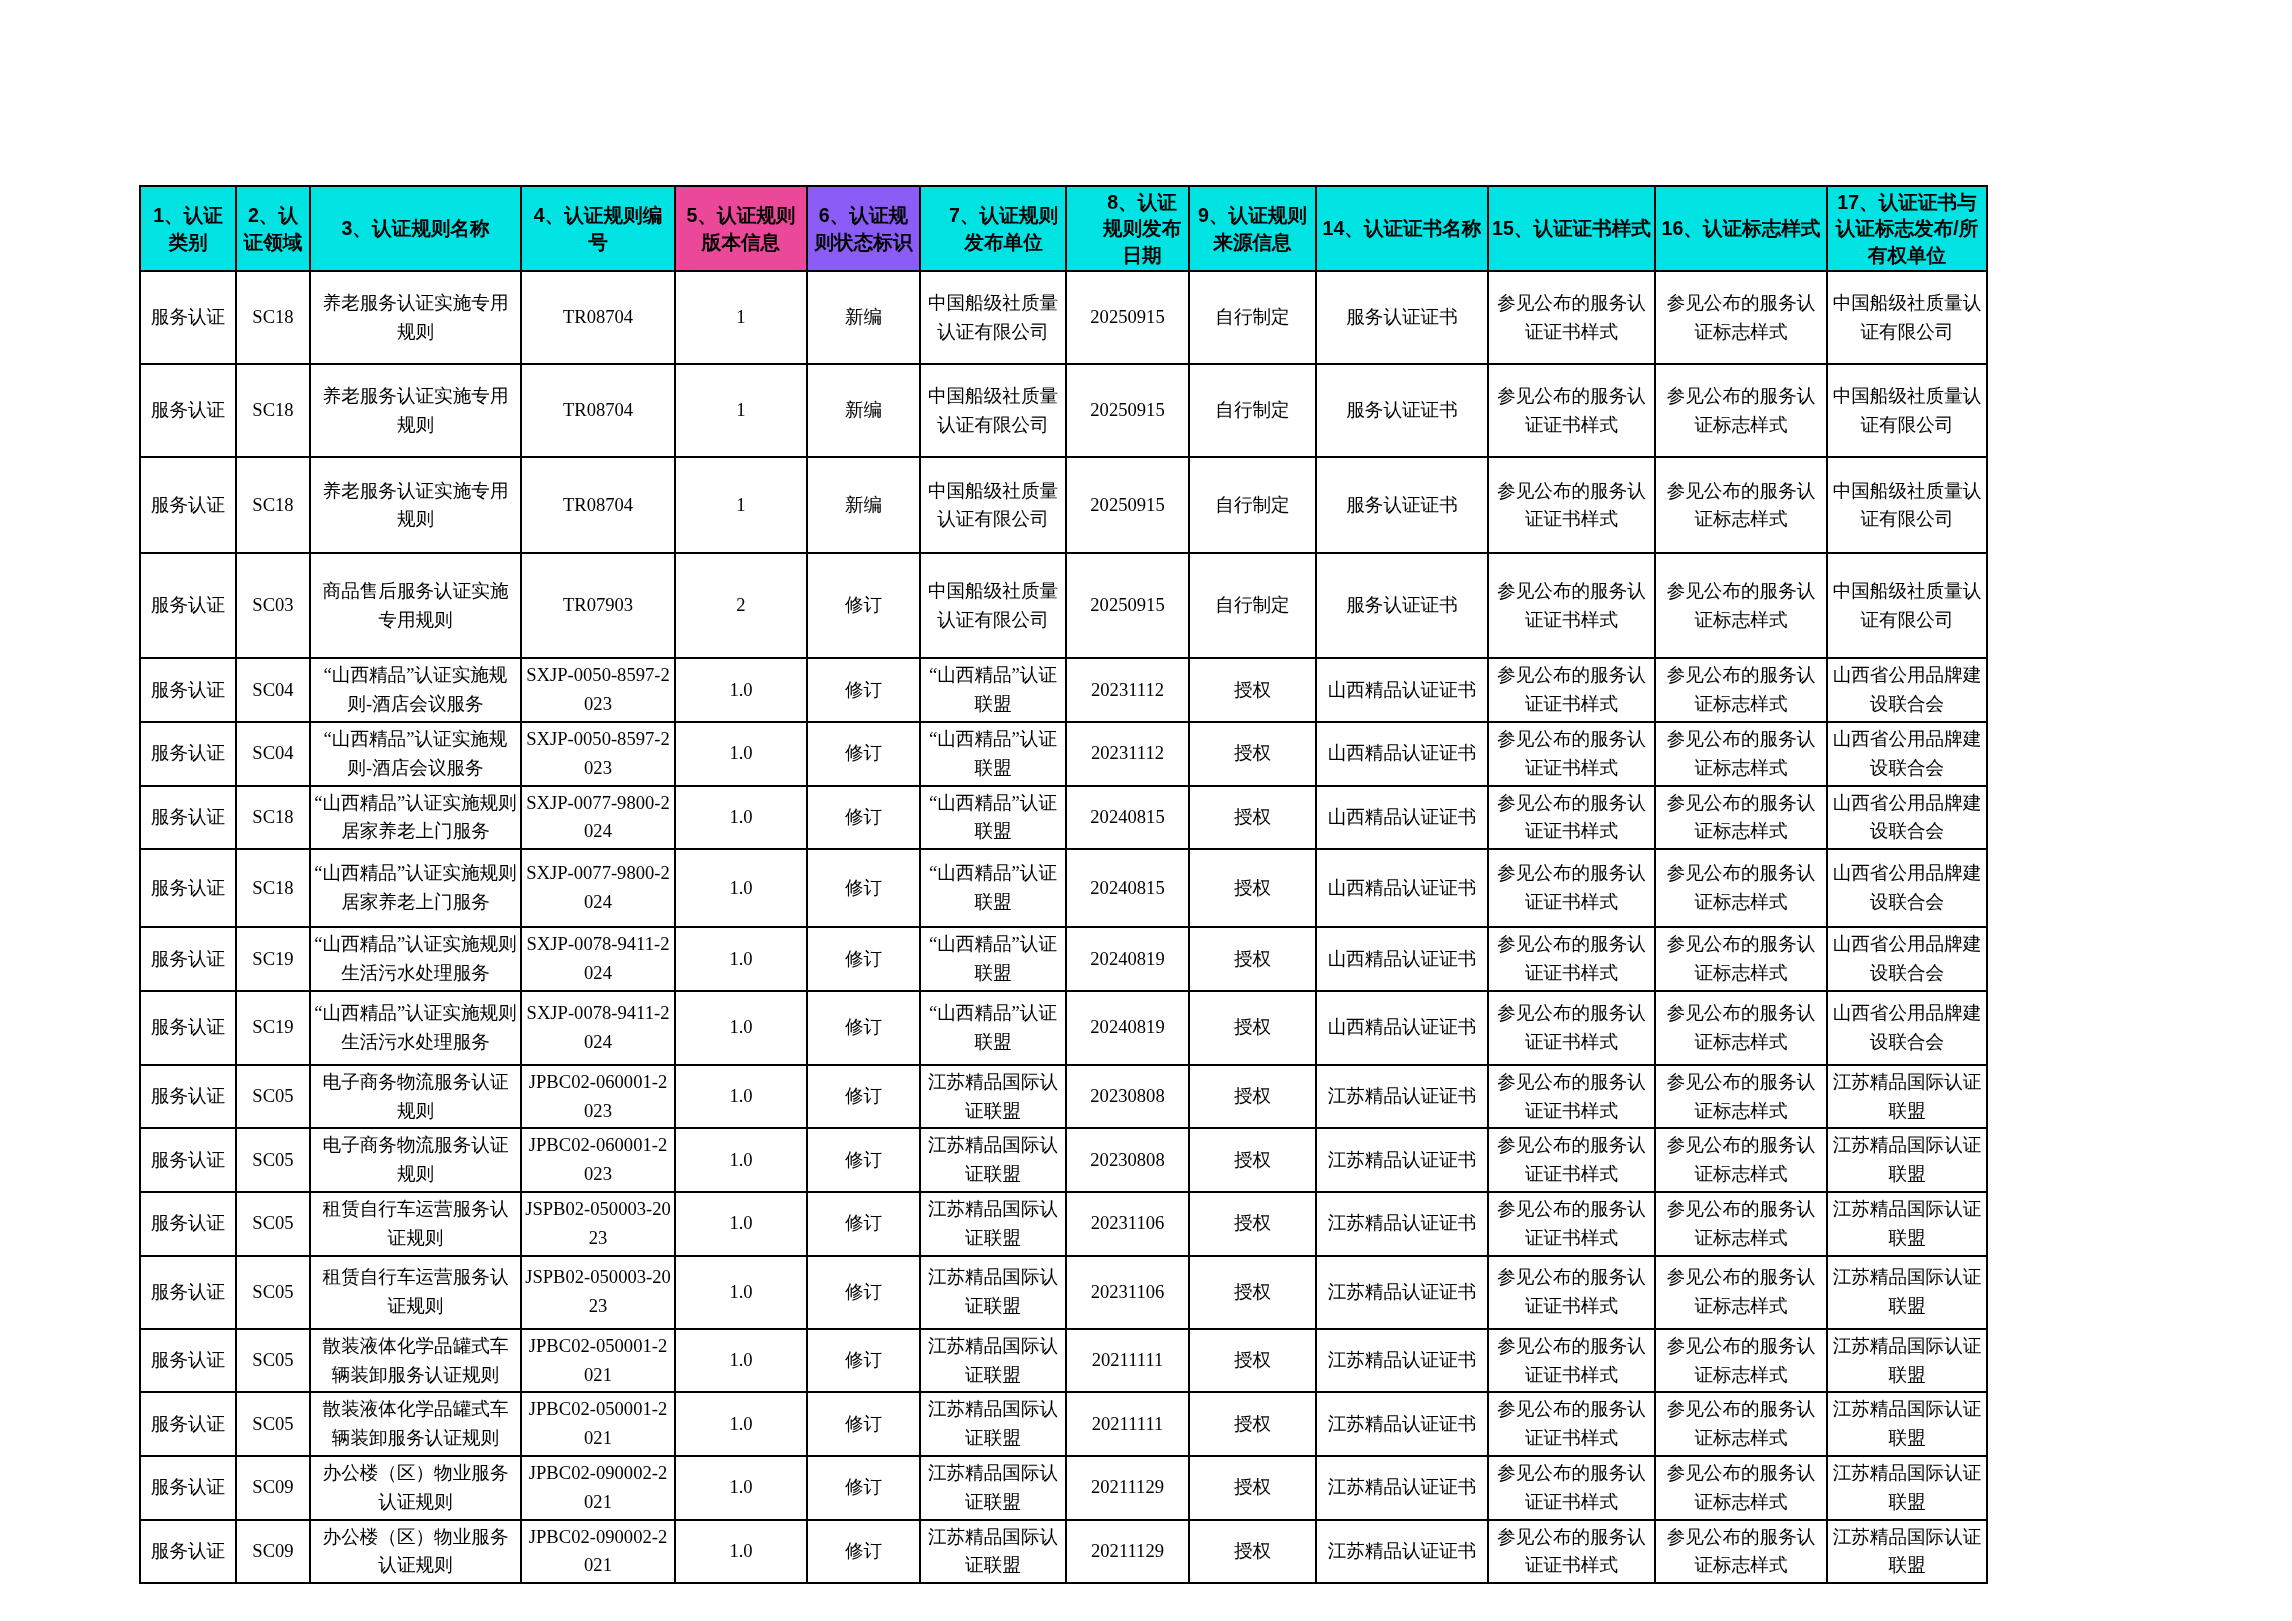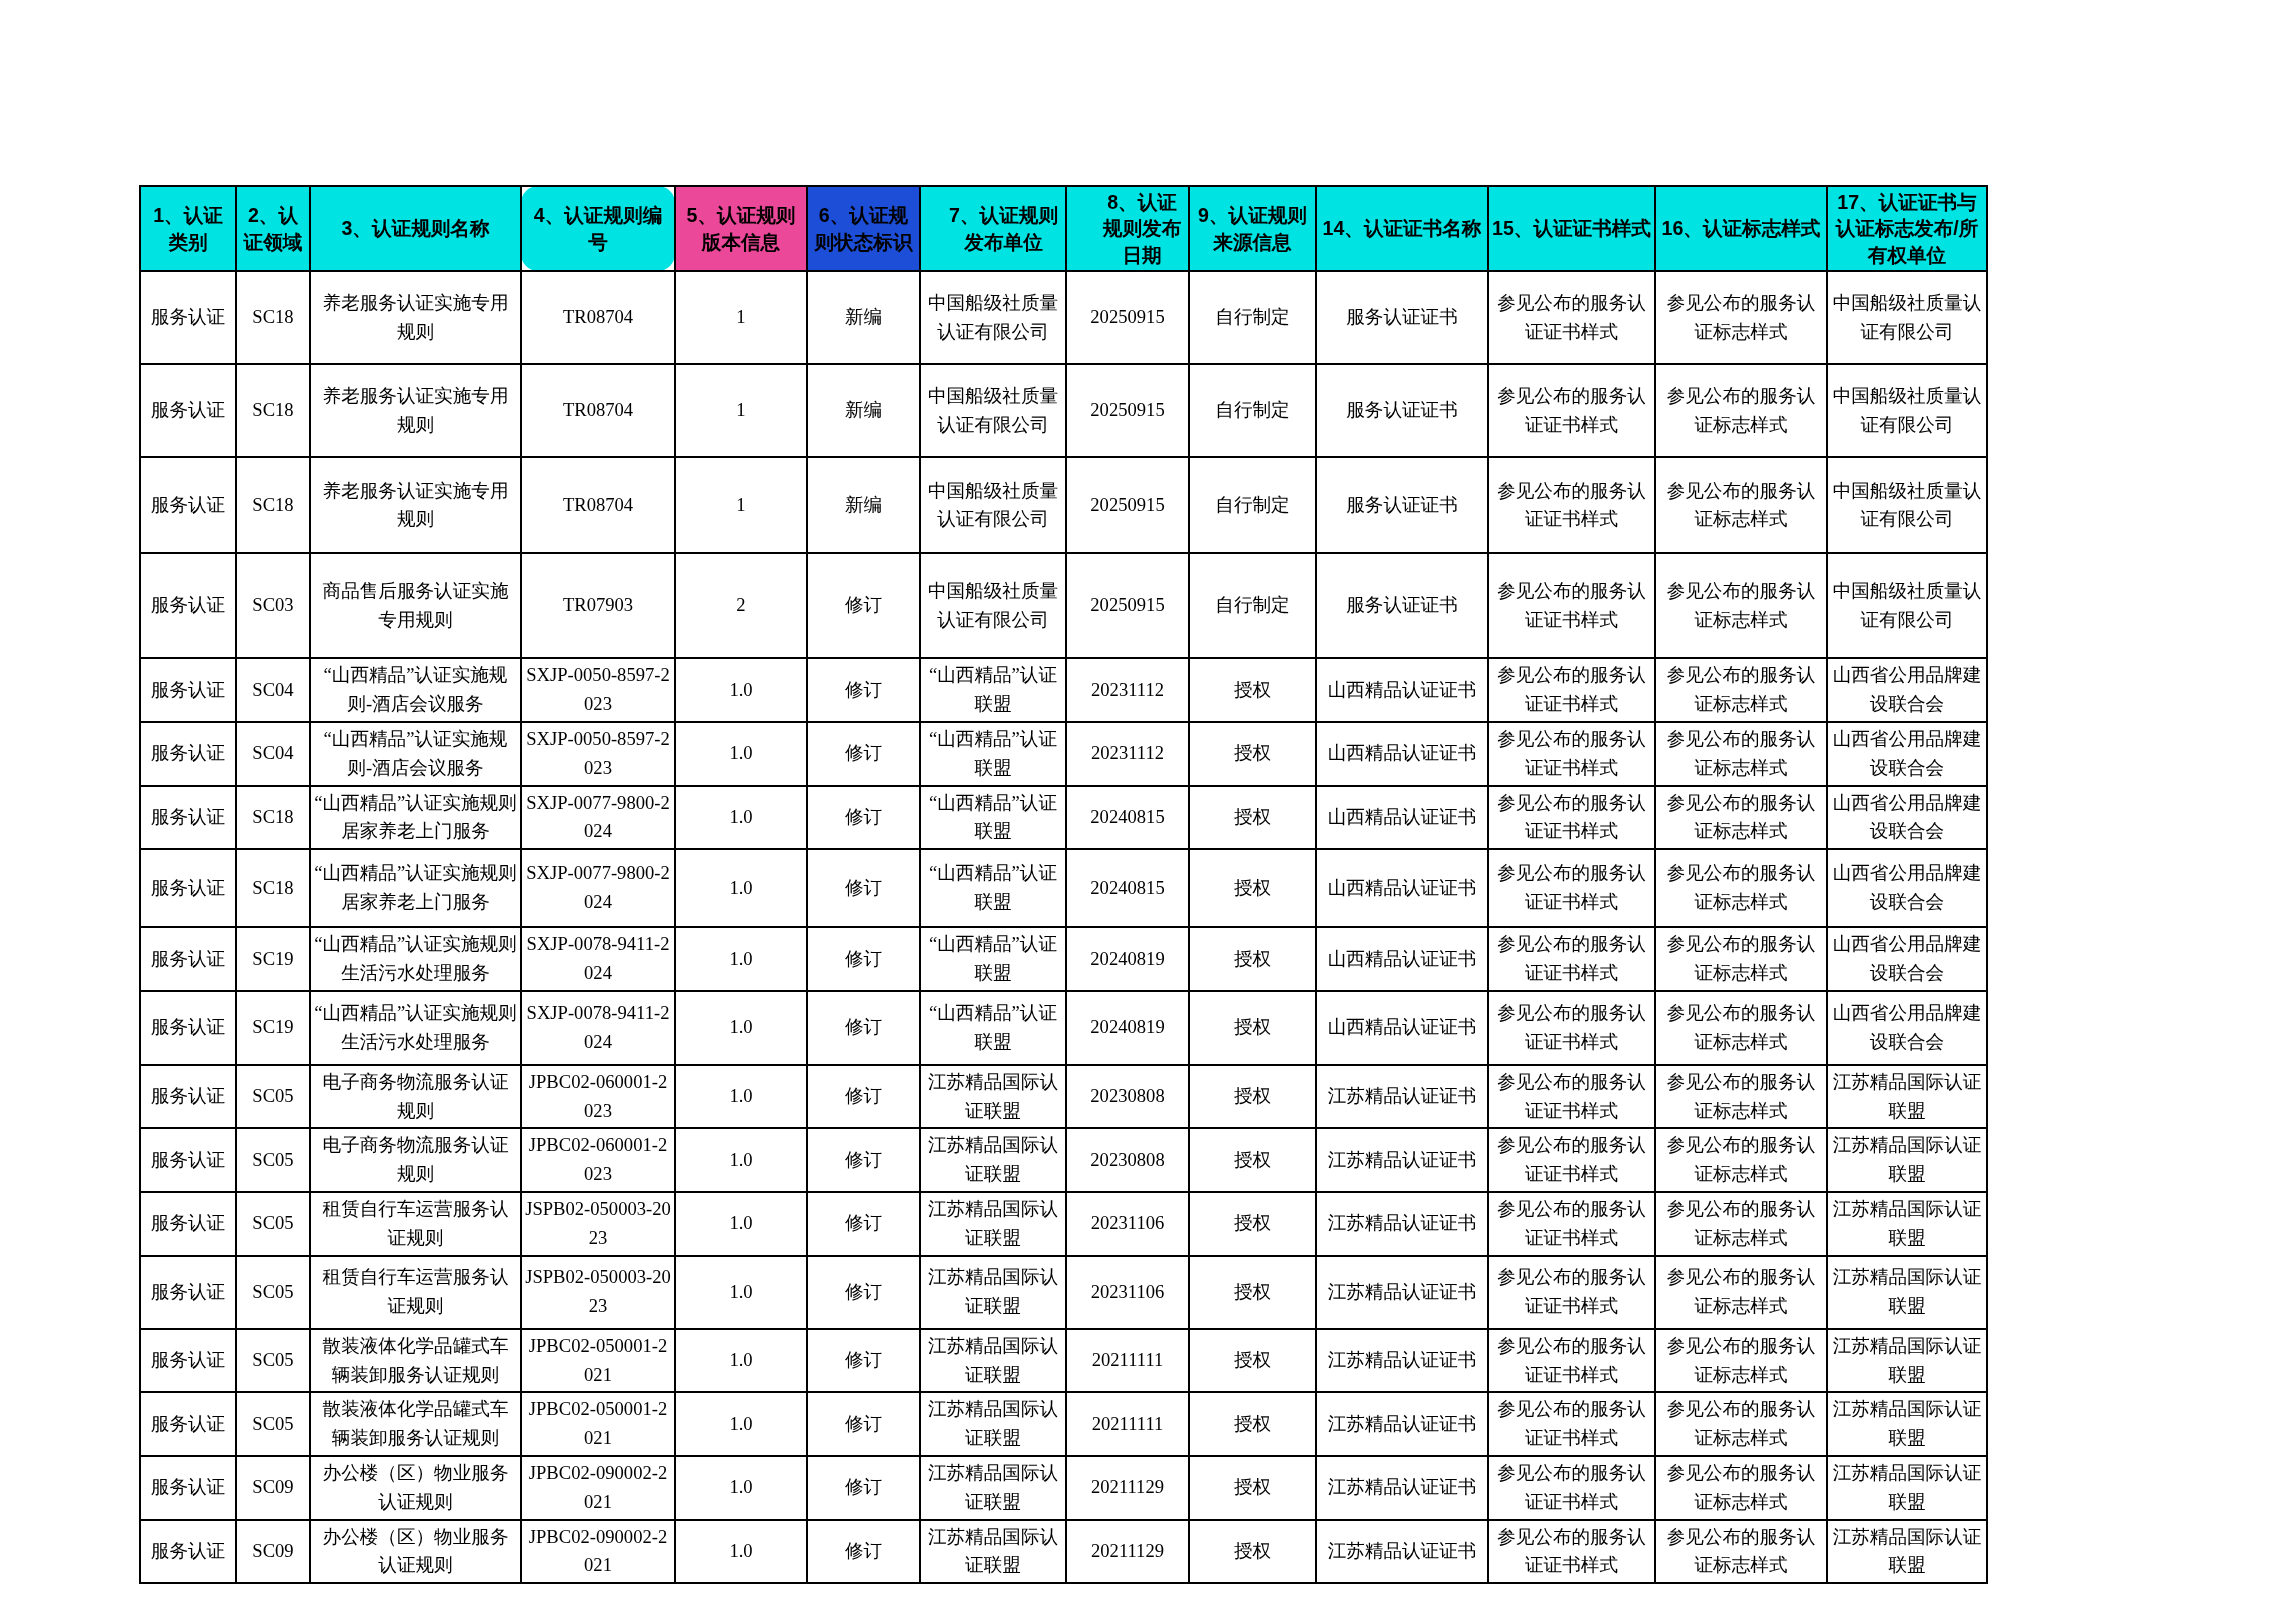--- a/index.html
+++ b/index.html
@@ -57,23 +57,23 @@
       <col style="width: 172px;">
       <col style="width: 167px;">
       <col style="width: 172px;">
       <col style="width: 160px;">
     </colgroup>
   <thead>
     <tr style="height: 83px;">
         <th style="background: rgb(0, 227, 227); color: rgb(0, 0, 0);">1、认证类别</th>
         <th style="background: rgb(0, 227, 227); color: rgb(0, 0, 0);">2、认证领域</th>
         <th style="background: rgb(0, 227, 227); color: rgb(0, 0, 0);">3、认证规则名称</th>
-        <th style="background: rgb(0, 227, 227); color: rgb(0, 0, 0); border-radius: 17px;">4、认证规则编号</th>
+        <th style="background: rgb(0, 227, 227); color: rgb(0, 0, 0);">4、认证规则编号</th>
         <th style="background: #ec4899; color: rgb(0, 0, 0);">5、认证规则版本信息</th>
-        <th style="background: #1d4ed8; color: rgb(0, 0, 0);">6、认证规则状态标识</th>
+        <th style="background: #8b5cf6; color: rgb(0, 0, 0);">6、认证规则状态标识</th>
         <th style="background: rgb(0, 227, 227); color: rgb(0, 0, 0); padding-left: 24px;">7、认证规则发布单位</th>
         <th style="background: rgb(0, 227, 227); color: rgb(0, 0, 0); padding-left: 32px;">8、认证规则发布日期</th>
         <th style="background: rgb(0, 227, 227); color: rgb(0, 0, 0);">9、认证规则来源信息</th>
         <th style="background: rgb(0, 227, 227); color: rgb(0, 0, 0);">14、认证证书名称</th>
         <th style="background: rgb(0, 227, 227); color: rgb(0, 0, 0);">15、认证证书样式</th>
         <th style="background: rgb(0, 227, 227); color: rgb(0, 0, 0);">16、认证标志样式</th>
         <th style="background: rgb(0, 227, 227); color: rgb(0, 0, 0);">17、认证证书与认证标志发布/所有权单位</th>
       </tr>
   </thead>
   <tbody>

